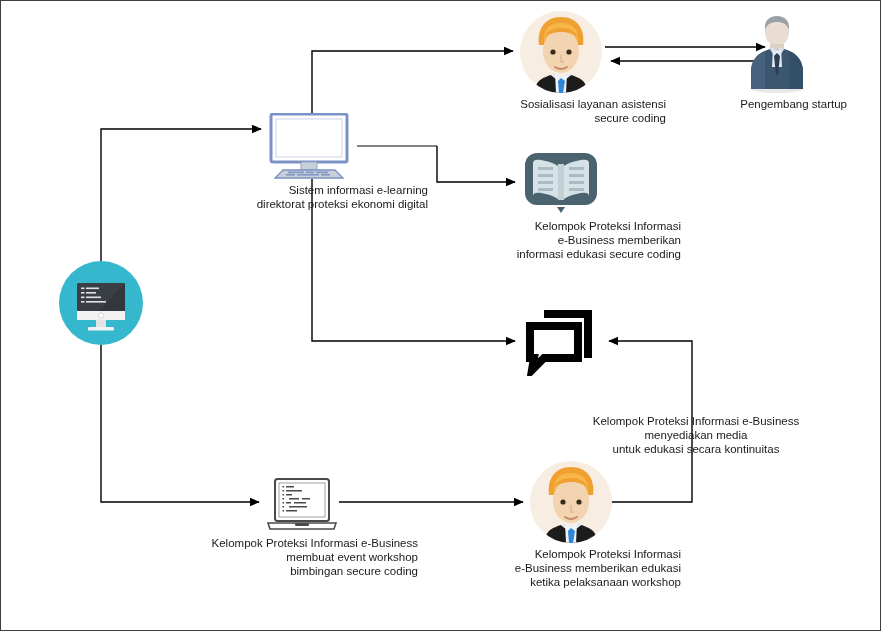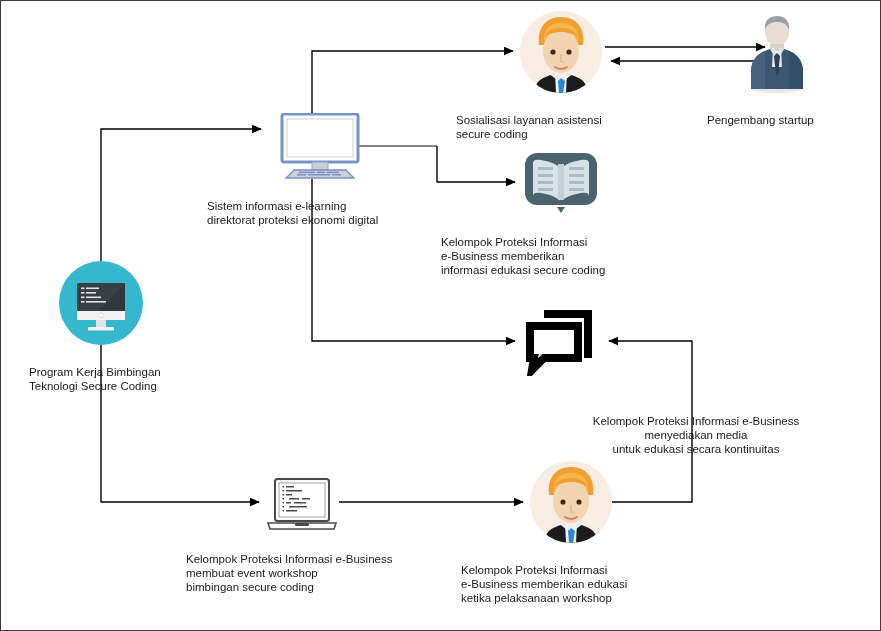--- a/index.html
+++ b/index.html
@@ -29,26 +29,26 @@
   }
   .node {
     position: absolute;
     box-sizing: border-box;
   }
   .node-icon {
     position: relative;
     margin: 0 auto;
   }
   .node-label {
-    text-align: left;
+    text-align: right;
     font-size: 11.5px;
     color: #1a1a1a;
     line-height: 14px;
     white-space: pre;
-    margin-top: 20px;
+    margin-top: 4px;
   }
   .free-label {
     position: absolute;
     text-align: center;
     font-size: 11.5px;
     color: #1a1a1a;
     line-height: 14px;
     white-space: pre;
   }
 </style>
@@ -117,25 +117,23 @@
           <rect x="27" y="35.5" width="15" height="1.6"></rect>
           <rect x="22" y="40" width="3.5" height="1.6"></rect>
           <rect x="27" y="40" width="20" height="1.6"></rect>
         </g>
         <rect x="18" y="50" width="48" height="9" fill="#f2f2f2"></rect>
         <circle cx="42" cy="54.5" r="2.6" fill="#ffffff" stroke="#cfcfcf" stroke-width="0.8"></circle>
         <rect x="37" y="59" width="10" height="7" fill="#e3e3e3"></rect>
         <rect x="29" y="66" width="26" height="3.6" rx="1.2" fill="#f2f2f2"></rect>
       </svg>
     </div>
-    <div class="node-label">Program Kerja Bimbingan
-Teknologi Secure Coding</div>
-  </div>
-
-  <div class="node" style="left:206px; top:112px; width:232px;">
+  </div>
+
+  <div class="node" style="left:195px; top:112px; width:232px;">
     <div class="node-icon" style="width:90px; height:66px;">
       <svg viewBox="0 0 90 66" width="90" height="66" xmlns="http://www.w3.org/2000/svg">
         <rect x="4" y="1" width="76" height="48" rx="2" fill="#ffffff" stroke="#7a93c4" stroke-width="3"></rect>
         <rect x="9" y="6" width="66" height="38" fill="#ffffff" stroke="#c9d4e8" stroke-width="1"></rect>
         <rect x="34" y="49" width="16" height="8" fill="#c9cfd9" stroke="#8fa3c6" stroke-width="1"></rect>
         <path d="M 16 57 L 68 57 L 76 65 L 8 65 z" fill="#c9cfd9" stroke="#7a93c4" stroke-width="1.3"></path>
         <g fill="#7a93c4">
           <rect x="21" y="58.6" width="16" height="1.5"></rect>
           <rect x="39" y="58.6" width="8" height="1.5"></rect>
           <rect x="49" y="58.6" width="12" height="1.5"></rect>

